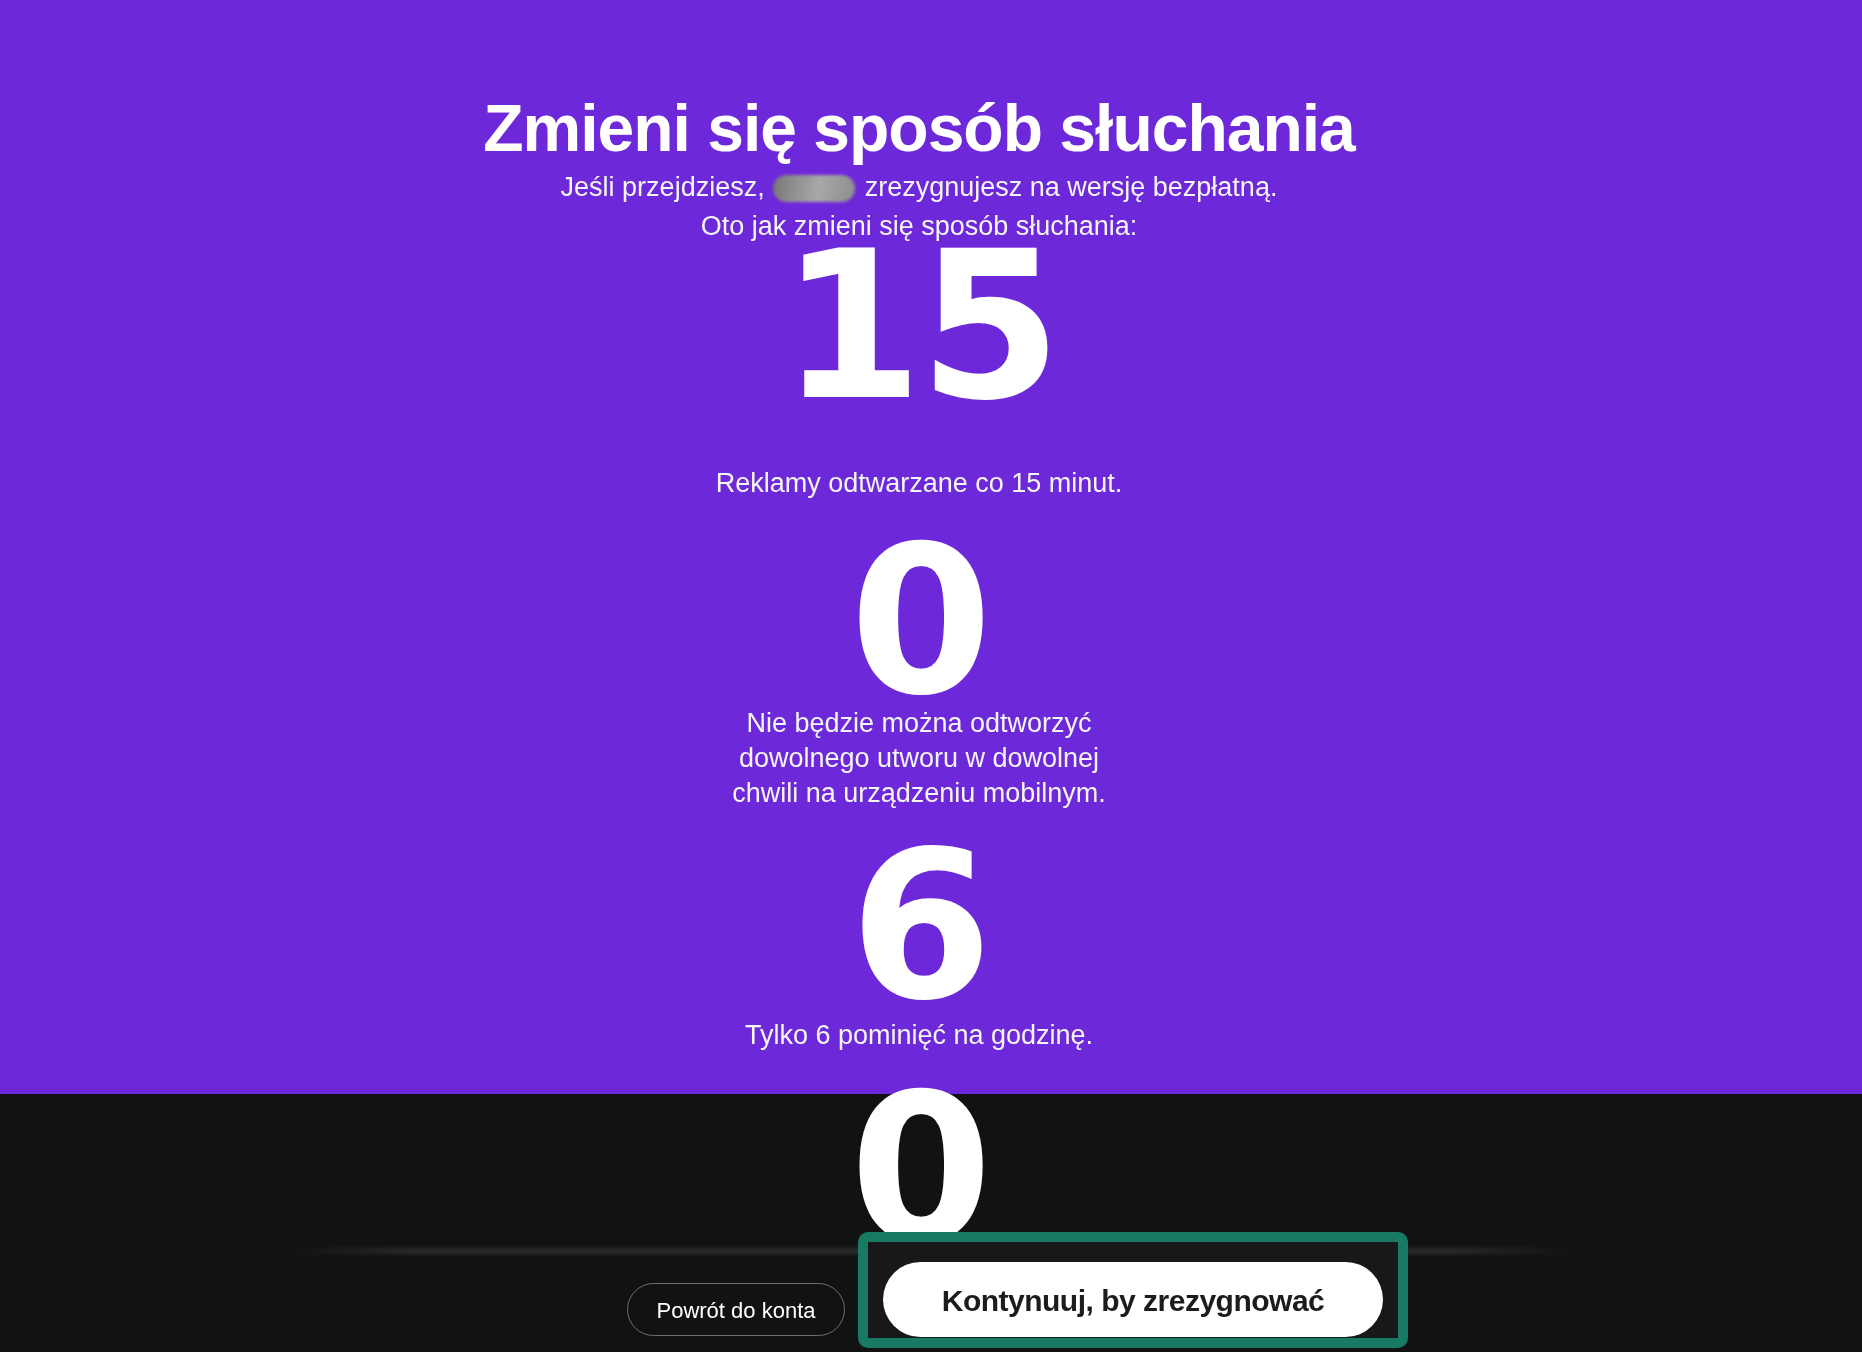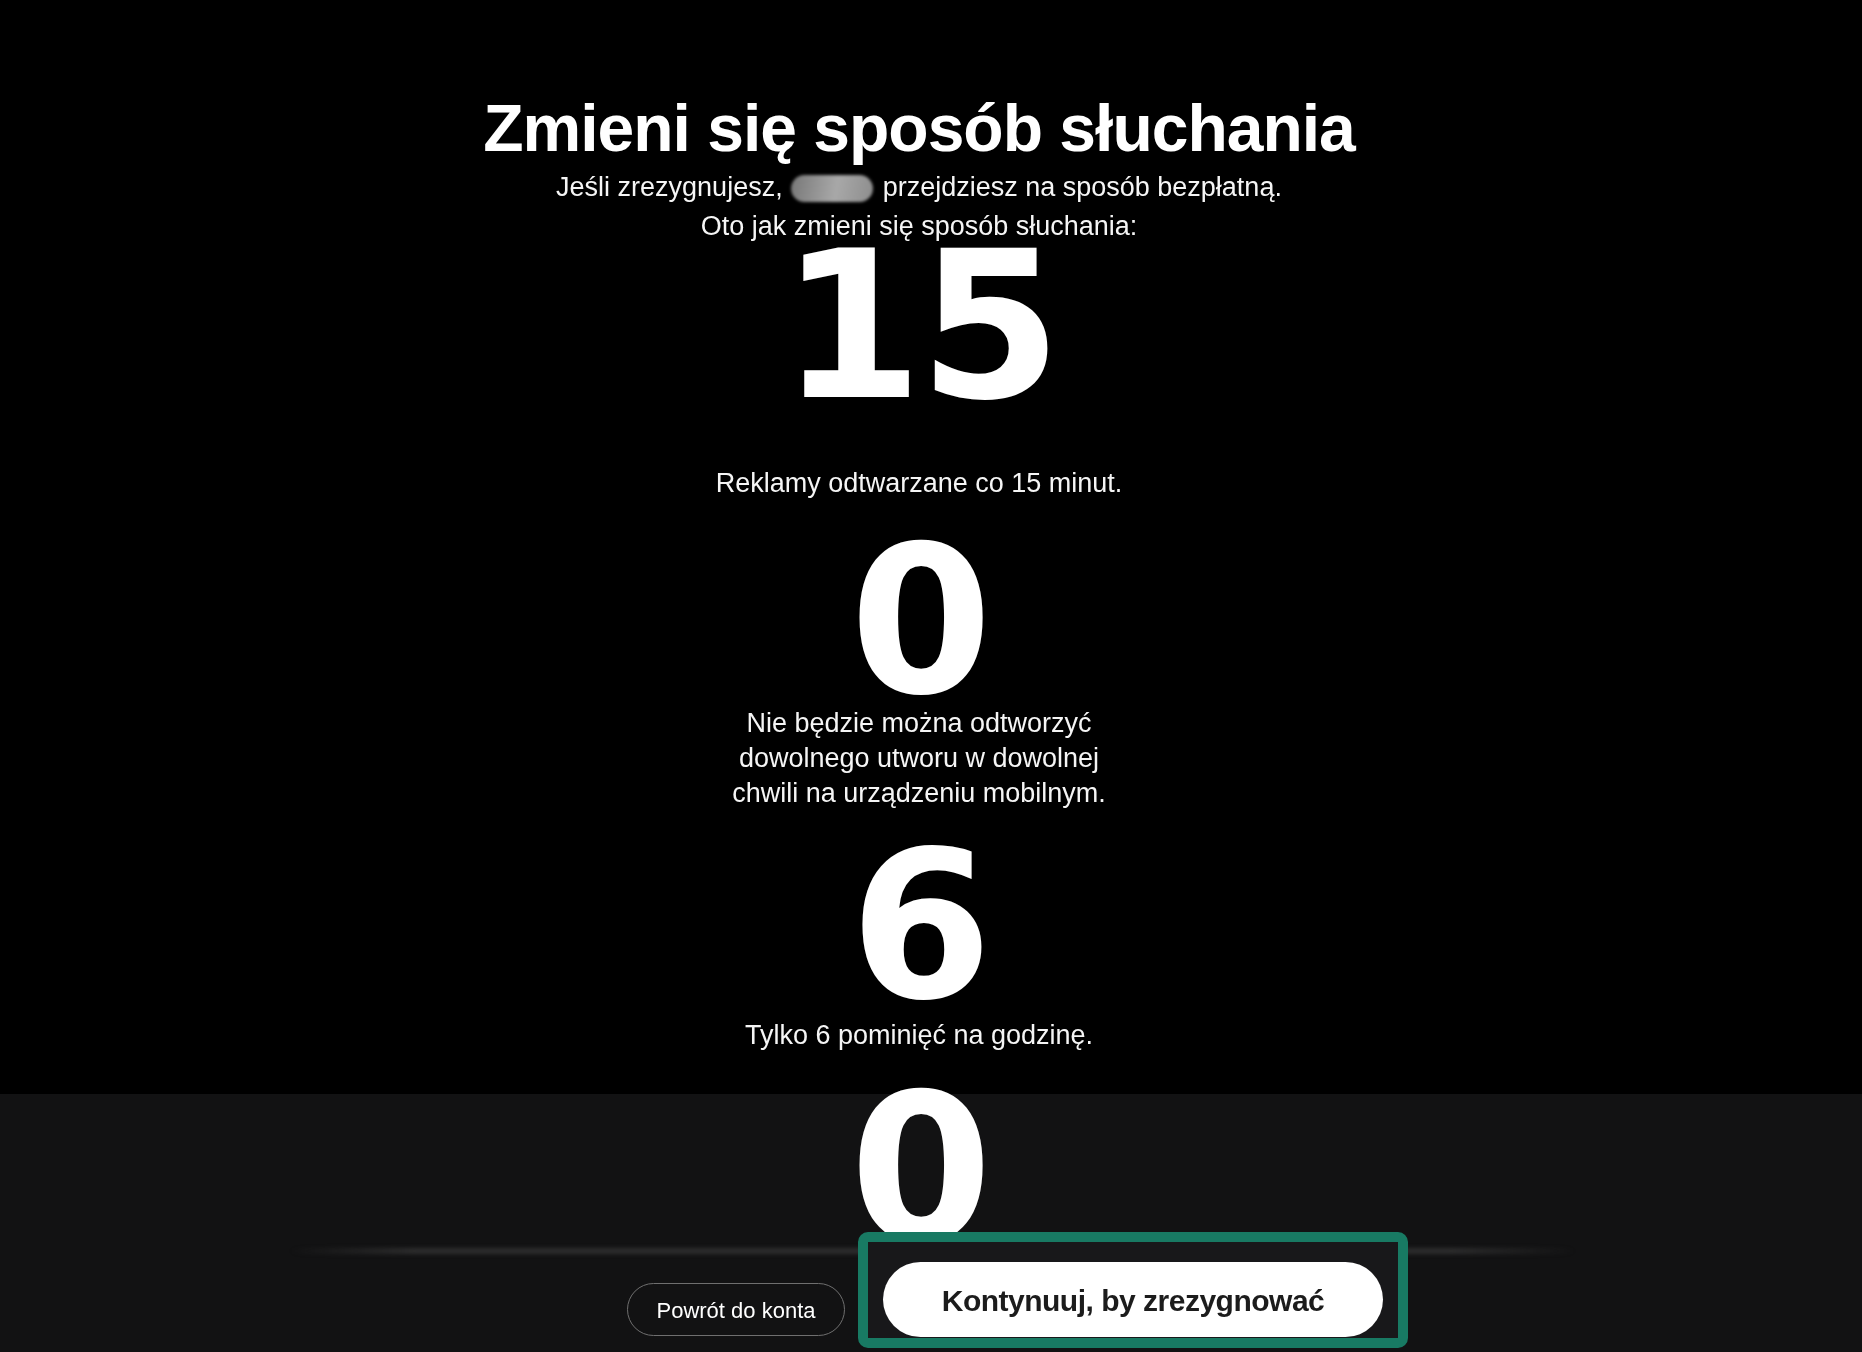--- a/index.html
+++ b/index.html
@@ -8,21 +8,21 @@
     background: #121213;
     width: 1862px;
     height: 1352px;
     overflow: hidden;
     font-family: "Liberation Sans", sans-serif;
   }
   .page {
     position: relative;
     width: 1862px;
     height: 1094px;
-    background: #000000;
+    background: #6d28d9;
     color: #ffffff;
   }
   
   .content {
     position: absolute;
     top: 0;
     left: -12px;
     width: 100%;
     height: 100%;
     text-align: center;
@@ -152,21 +152,21 @@
 </head>
 <body>
 
 <div class="page">
 
   <div class="content">
 
     <h1 class="title">Zmieni się sposób słuchania</h1>
 
     <div class="subtitle">
-      <div><span>Jeśli zrezygnujesz,</span><span class="redaction"></span><span>przejdziesz na sposób bezpłatną.</span></div>
+      <div><span>Jeśli przejdziesz,</span><span class="redaction"></span><span>zrezygnujesz na wersję bezpłatną.</span></div>
       <div>Oto jak zmieni się sposób słuchania:</div>
     </div>
 
     <div class="stat-number n1">15</div>
     <div class="stat-caption c1">Reklamy odtwarzane co 15 minut.</div>
 
     <div class="stat-number n2">0</div>
     <div class="stat-caption c2">Nie będzie można odtworzyć
 dowolnego utworu w dowolnej
 chwili na urządzeniu mobilnym.</div>

